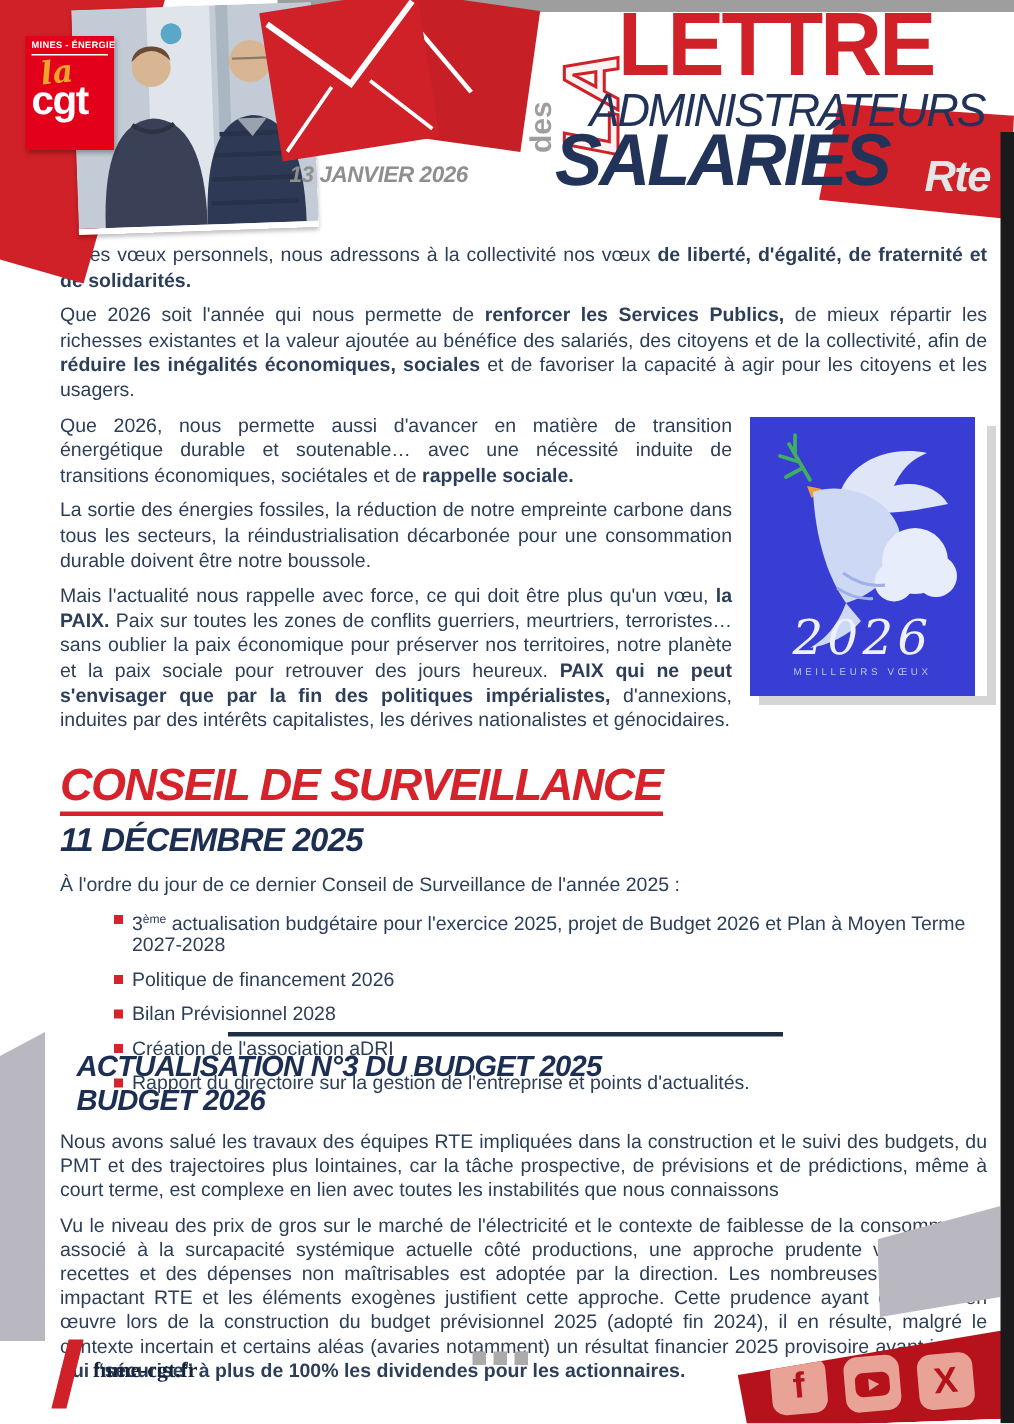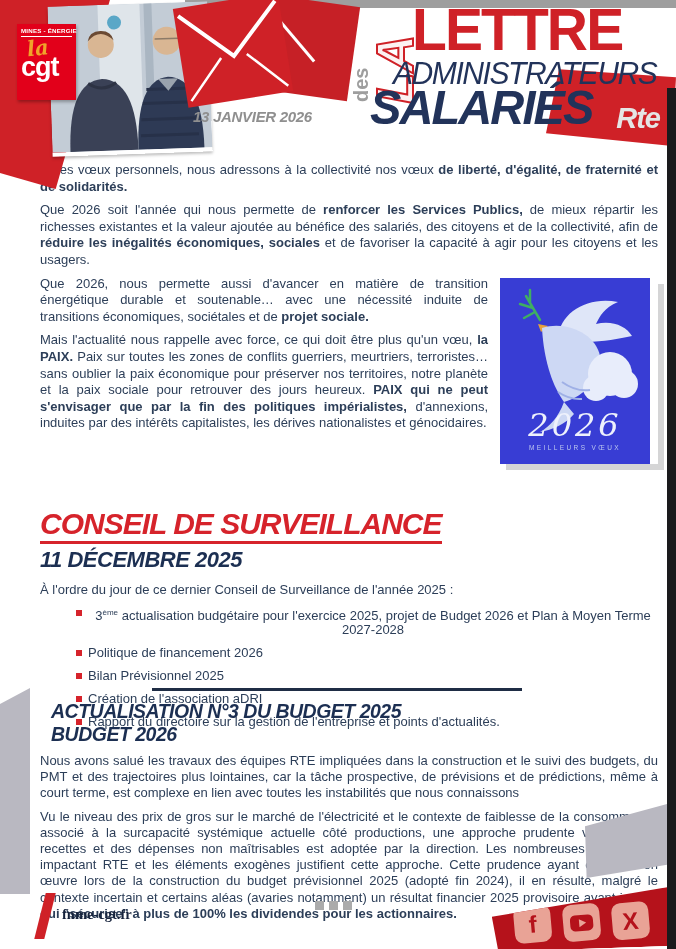--- a/index.html
+++ b/index.html
@@ -63,21 +63,21 @@
   .dove-card{float:right;width:158px;height:186px;margin:2px 0 6px 12px;
              box-shadow:6px 6px 0 rgba(20,20,30,.18);}
   .dove-card svg{display:block;}
 
   .conseil{top:508px;}
   .conseil-title{display:inline-block;color:#d6232b;font-size:30px;font-weight:900;font-style:italic;
                  letter-spacing:-1px;border-bottom:3px solid #d6232b;padding-bottom:1px;line-height:32px;}
   .conseil-date{color:#1c2f52;font-size:22px;font-weight:900;font-style:italic;letter-spacing:-.5px;
                 margin-top:4px;line-height:24px;}
   .conseil-intro{font-size:13px;margin-top:10px;}
-  ul.bullets{list-style:none;margin:6px 0 1px 0;padding:0 0 0 36px;text-align:center;}
+  ul.bullets{list-style:none;margin:6px 0 1px 0;padding:0 0 0 36px;}
   ul.bullets li{display:flex;align-items:flex-start;font-size:13px;line-height:14px;margin-top:9px;color:#2c3e58;}
   .sq{flex:0 0 auto;width:6px;height:6px;background:#d6232b;margin:4px 6px 0 0;}
   sup{font-size:.62em;}
 
   .divider{left:152px;top:688px;width:370px;height:3px;background:#1f2d45;}
 
   .budget{top:700px;}
   .budget-head{color:#1c2f52;font-size:19.5px;font-weight:900;font-style:italic;line-height:23px;
                letter-spacing:-.5px;margin-left:11px;}
   .budget p.body{line-height:16.2px;}
@@ -180,41 +180,42 @@
           <circle cx="110" cy="96" r="22" fill="#e8edfb"></circle>
           <circle cx="124" cy="106" r="14" fill="#e8edfb"></circle>
           <circle cx="96" cy="110" r="13" fill="#e8edfb"></circle>
 
           <path d="M64 124 C58 140 50 148 40 154 C52 152 66 146 74 136 Z" fill="#cdd8f4"></path>
           <path d="M62 104 q14 10 28 8 M58 114 q12 8 24 7" stroke="#9fb0e6" stroke-width="2" fill="none"></path>
           <text x="75" y="158" text-anchor="middle" fill="#eef1fc" font-size="32" font-style="italic" font-family="DejaVu Serif, serif" letter-spacing="3">2026</text>
           <text x="75" y="172" text-anchor="middle" fill="#bcc7ef" font-size="6.5" letter-spacing="2.4" font-family="Liberation Sans, sans-serif">MEILLEURS VŒUX</text>
         </svg>
       </div>
-      <p class="body" style="margin-top:0"><span>Que 2026, nous permette aussi d'avancer en matière de transition énergétique durable et soutenable… avec une nécessité induite de transitions économiques, sociétales et de </span><b>projet sociale.</b></p>
+      <p class="body" style="margin-top:0"><span>Que 2026, nous permette aussi d'avancer en matière de transition énergétique durable et soutenable… avec une nécessité induite de transitions économiques, sociétales et de </span><b>rappelle sociale.</b></p>
+      <p class="body"><span>La sortie des énergies fossiles, la réduction de notre empreinte carbone dans tous les secteurs, la réindustrialisation décarbonée pour une consommation durable doivent être notre boussole.</span></p>
       <p class="body"><span>Mais l'actualité nous rappelle avec force, ce qui doit être plus qu'un vœu, </span><b>la PAIX.</b><span> Paix sur toutes les zones de conflits guerriers, meurtriers, terroristes… sans oublier la paix économique pour préserver nos territoires, notre planète et la paix sociale pour retrouver des jours heureux. </span><b>PAIX qui ne peut s'envisager que par la fin des politiques impérialistes,</b><span> d'annexions, induites par des intérêts capitalistes, les dérives nationalistes et génocidaires.</span></p>
     </div>
   </div>
 
   <div class="abs section conseil">
     <div class="conseil-title">CONSEIL DE SURVEILLANCE</div>
     <div class="conseil-date">11 DÉCEMBRE 2025</div>
     <div class="conseil-intro">À l'ordre du jour de ce dernier Conseil de Surveillance de l'année 2025 :</div>
     <ul class="bullets">
       <li>
           <span class="sq"></span>
           <span><span>3</span><sup>ème</sup><span> actualisation budgétaire pour l'exercice 2025, projet de Budget 2026 et Plan à Moyen Terme 2027-2028</span></span>
         </li>
       <li>
           <span class="sq"></span>
           <span><span>Politique de financement 2026</span></span>
         </li>
       <li>
           <span class="sq"></span>
-          <span><span>Bilan Prévisionnel 2025</span></span>
+          <span><span>Bilan Prévisionnel 2028</span></span>
         </li>
       <li>
           <span class="sq"></span>
           <span><span>Création de l'association aDRI</span></span>
         </li>
       <li>
           <span class="sq"></span>
           <span><span>Rapport du directoire sur la gestion de l'entreprise et points d'actualités.</span></span>
         </li>
     </ul>

